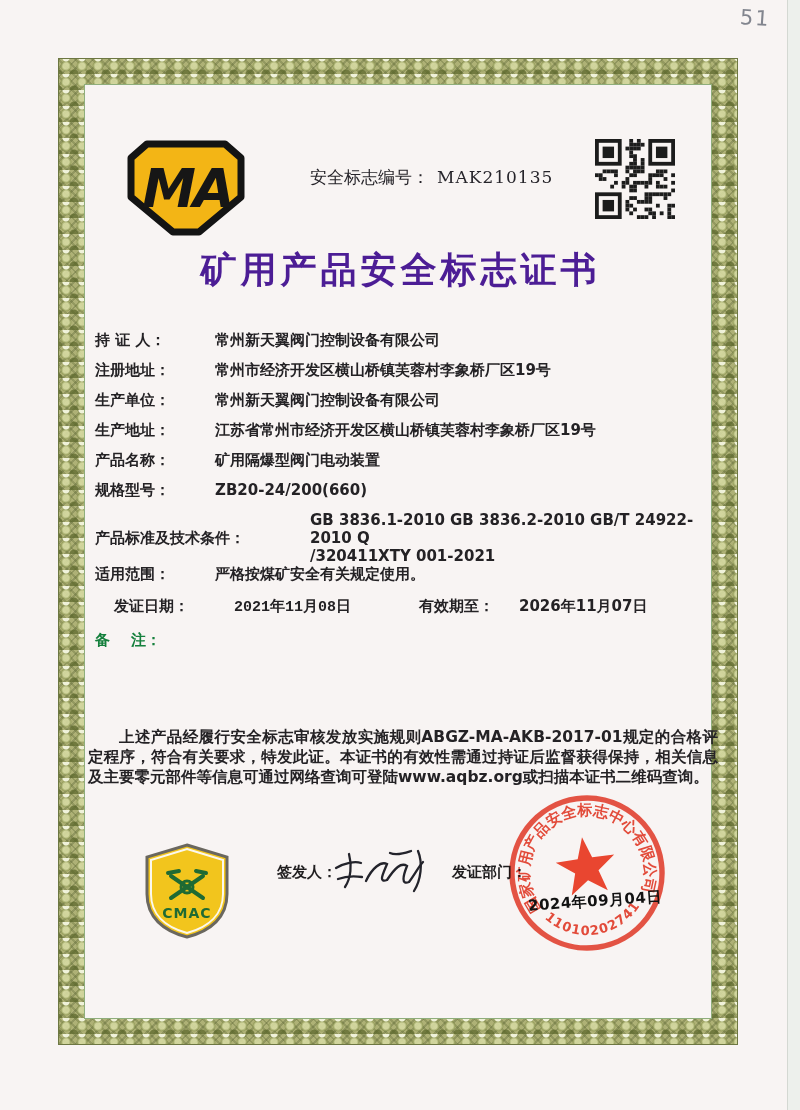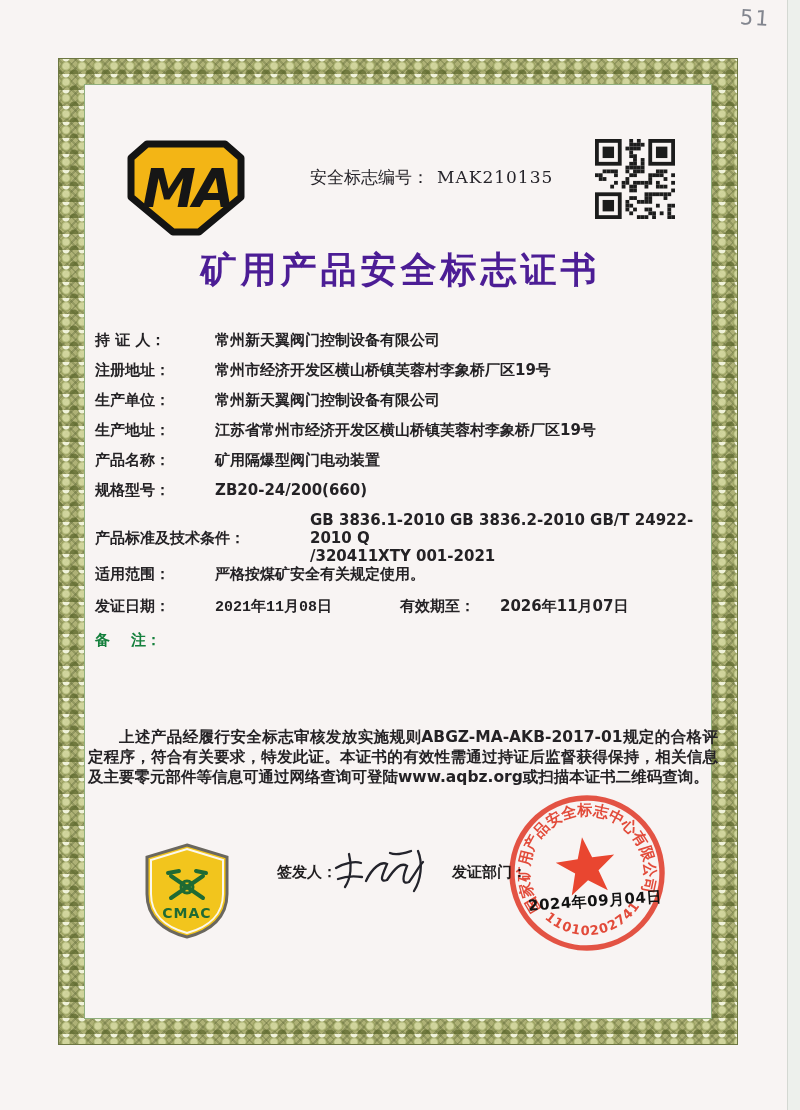--- a/index.html
+++ b/index.html
@@ -52,21 +52,21 @@
   }
   
   .fields{position:absolute;left:95px;top:331px;width:618px;}
   .frow{display:flex;align-items:flex-start;min-height:30px;font-size:15px;font-weight:700;color:#242225;}
   .frow .lbl{flex:0 0 120px;white-space:pre;}
   .frow .val{white-space:pre-line;}
   .frow.wide .lbl{flex:0 0 215px;}
   .frow.wide{min-height:44px;align-items:center;}
   .frow.wide .val{width:400px;}
   .daterow{display:flex;min-height:30px;font-size:15px;font-weight:700;color:#242225;margin-top:2px;}
-  .daterow .lbl{flex:0 0 120px;}
+  .daterow .lbl{flex:0 0 120px;margin-left:19px;}
   .daterow .v1{flex:0 0 185px;font-family:Liberation Mono, monospace;}
   .daterow .lbl2{flex:0 0 100px;}
   .remarkrow{min-height:30px;font-size:15px;font-weight:700;color:#15803d;margin-top:4px;white-space:pre;}
   
   .statement{
     position:absolute;left:88px;top:727px;width:630px;
     font-size:15.5px;font-weight:700;line-height:20px;color:#242225;
     text-align:justify;text-indent:2em;
   }
   

